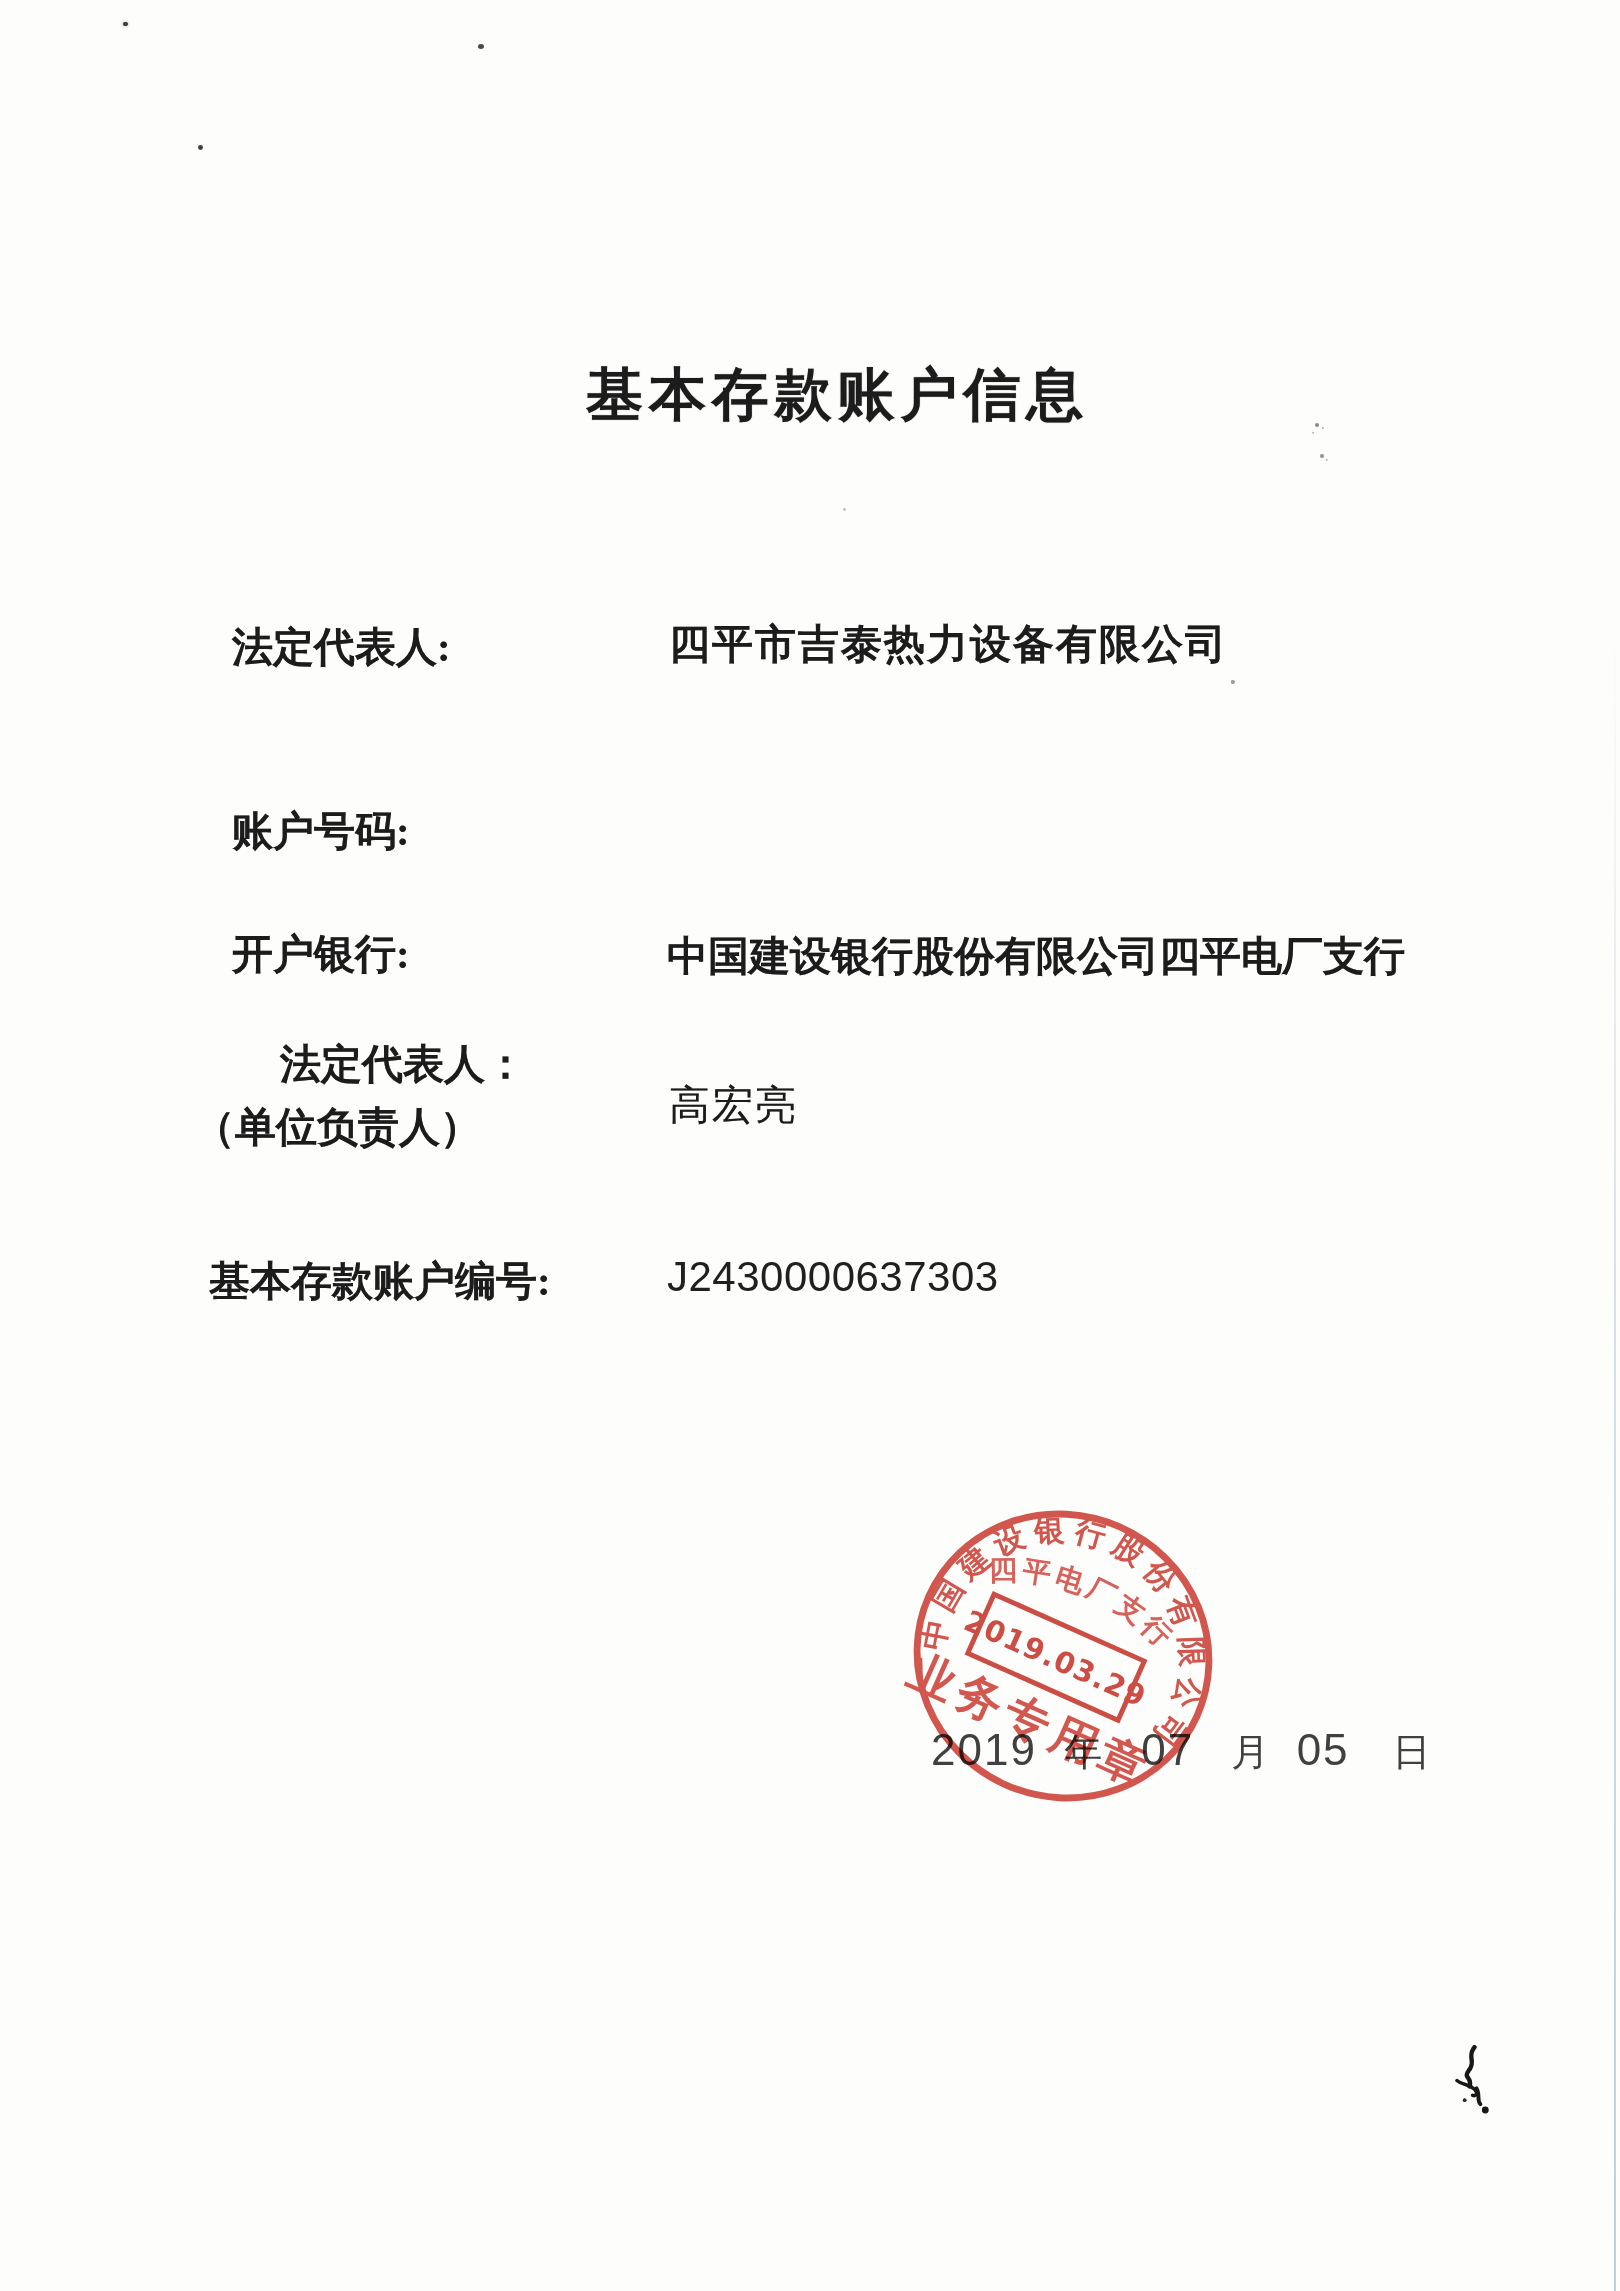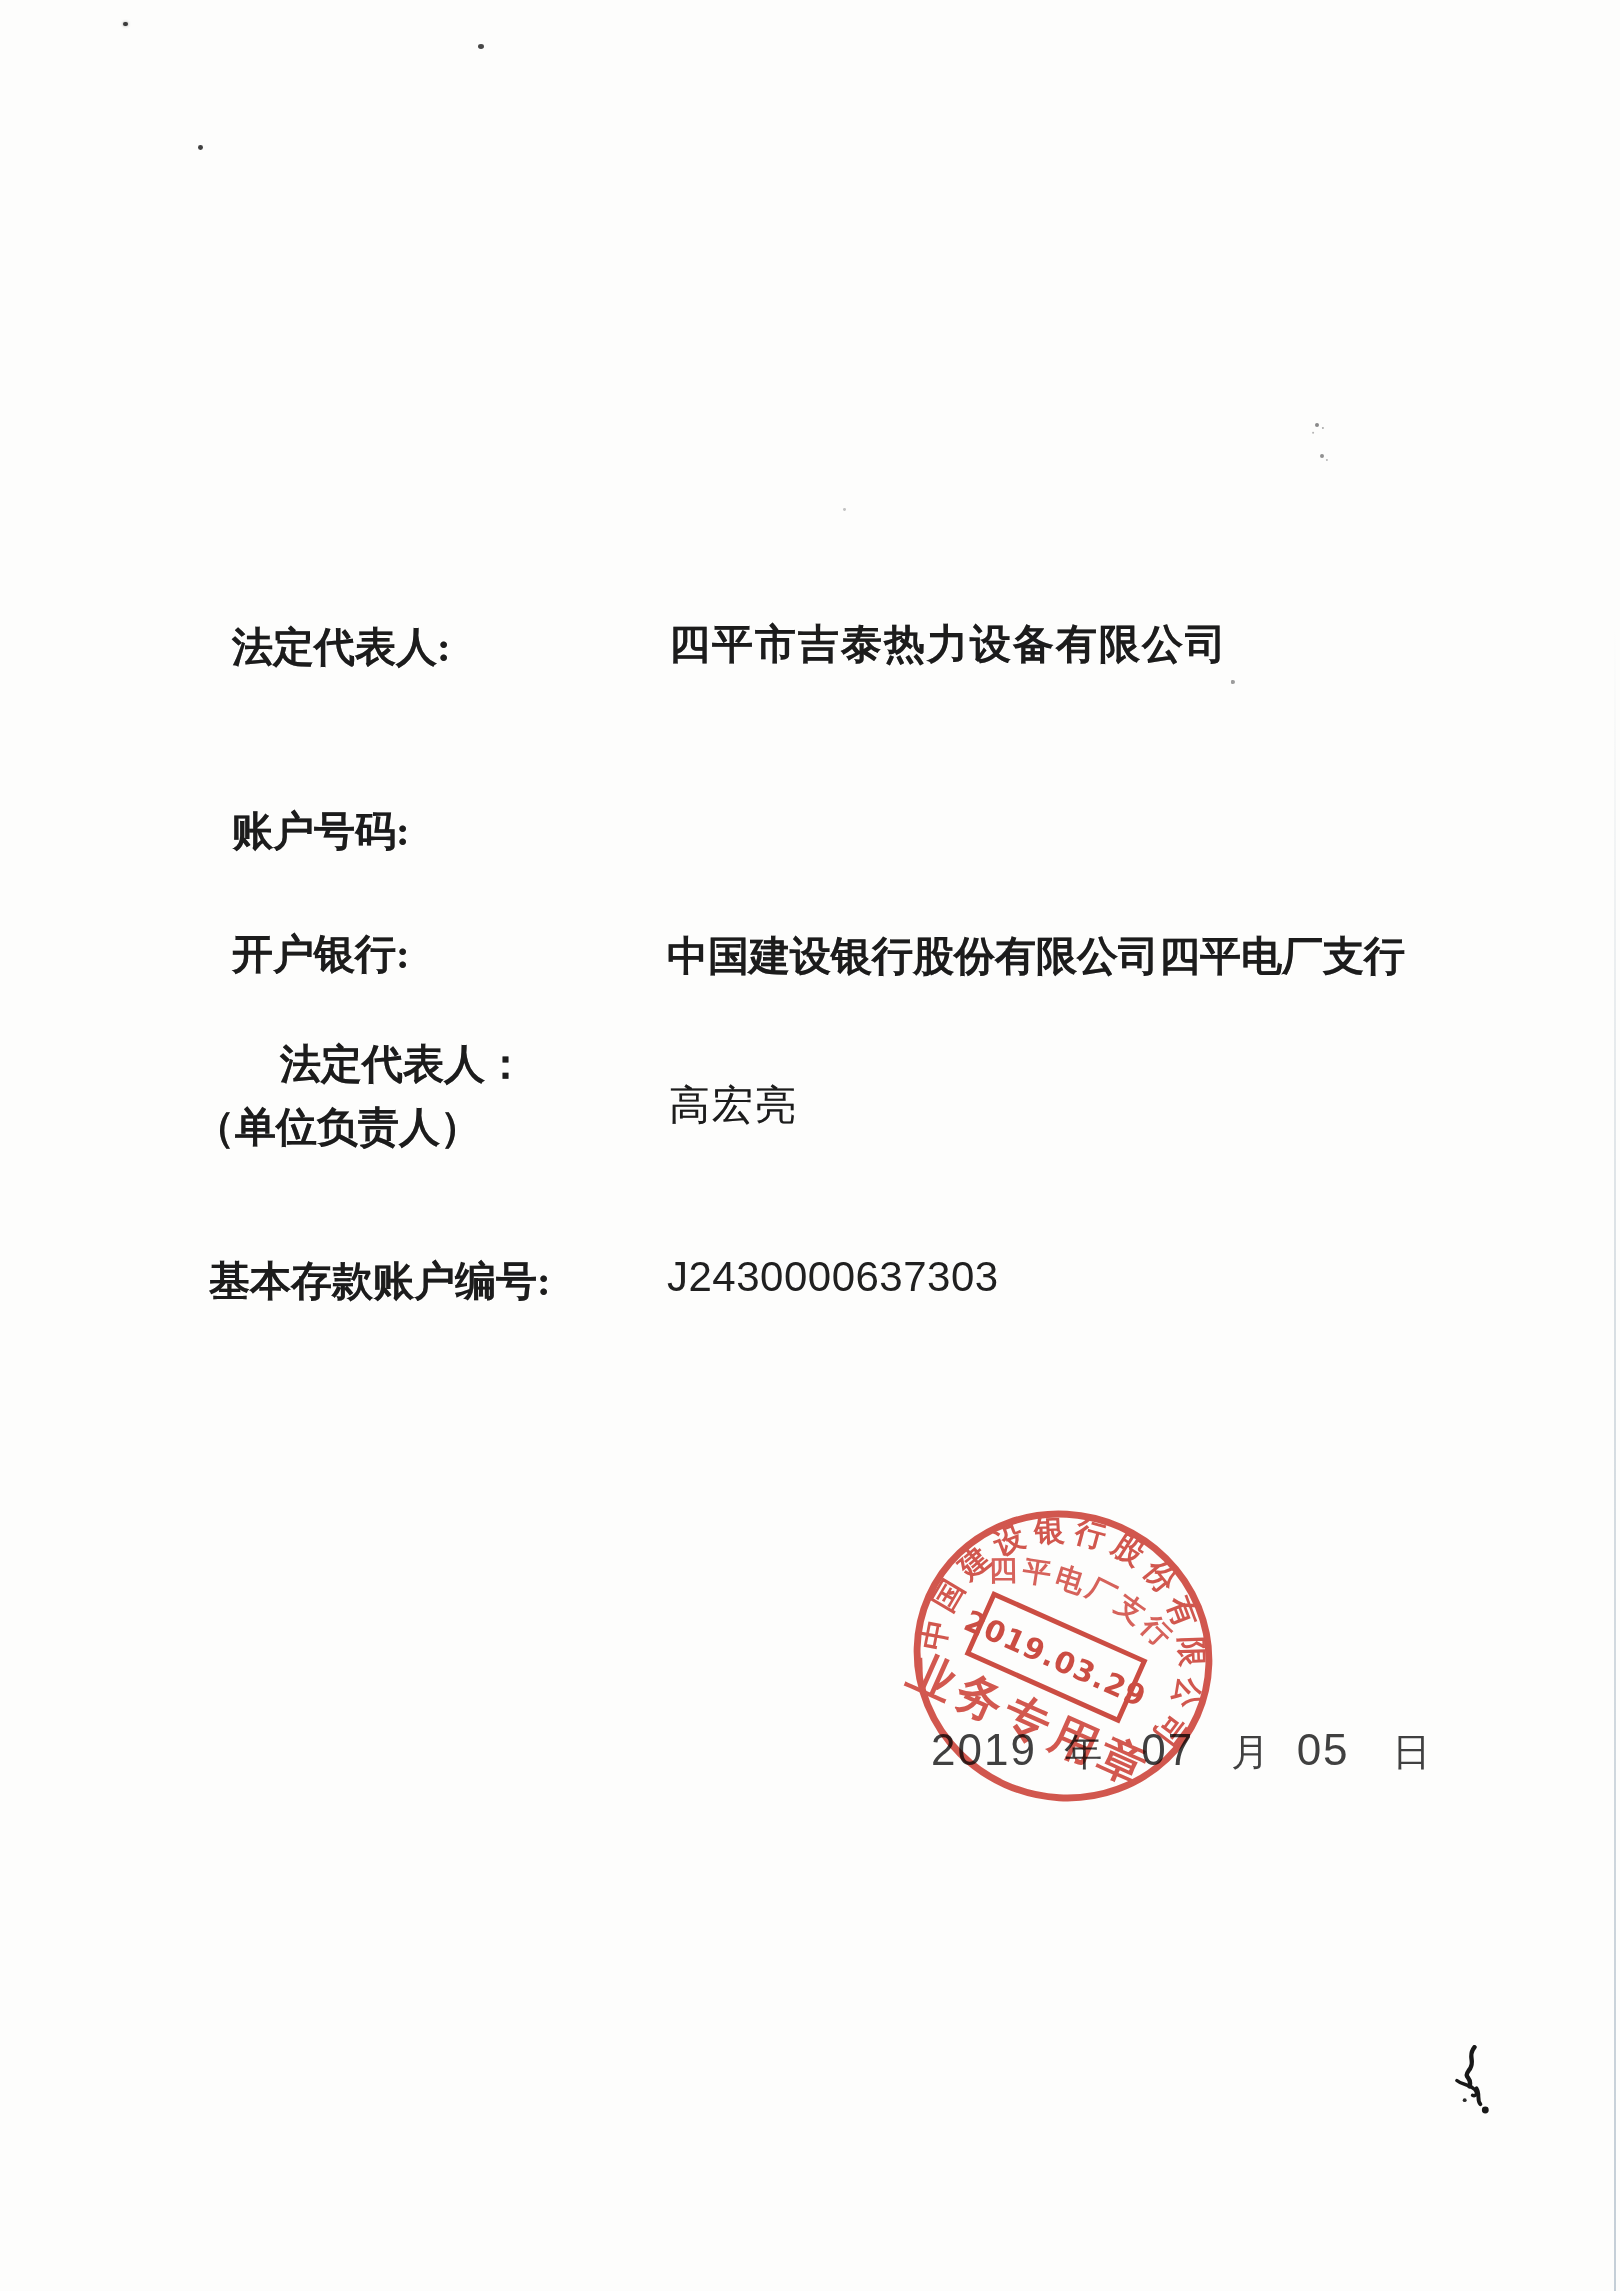--- a/index.html
+++ b/index.html
@@ -70,20 +70,21 @@
   .edge-line{
     position:absolute;right:3.9px;top:627px;bottom:0;width:2px;
     background:linear-gradient(180deg,rgba(150,168,182,0) 0%,rgba(150,168,182,.35) 40%,rgba(140,160,178,.5) 100%);
   }
 </style>
 </head>
 <body>
 
 <div class="page">
 
+  <div class="doc-title">基本存款账户信息</div>
 
   <div class="lbl l1">法定代表人:</div>
   <div class="val-cjk v1">四平市吉泰热力设备有限公司</div>
 
   <div class="lbl l2">账户号码:</div>
 
   <div class="lbl l3">开户银行:</div>
   <div class="val-cjk v3">中国建设银行股份有限公司四平电厂支行</div>
 
   <div class="lbl l4a">法定代表人：</div>

